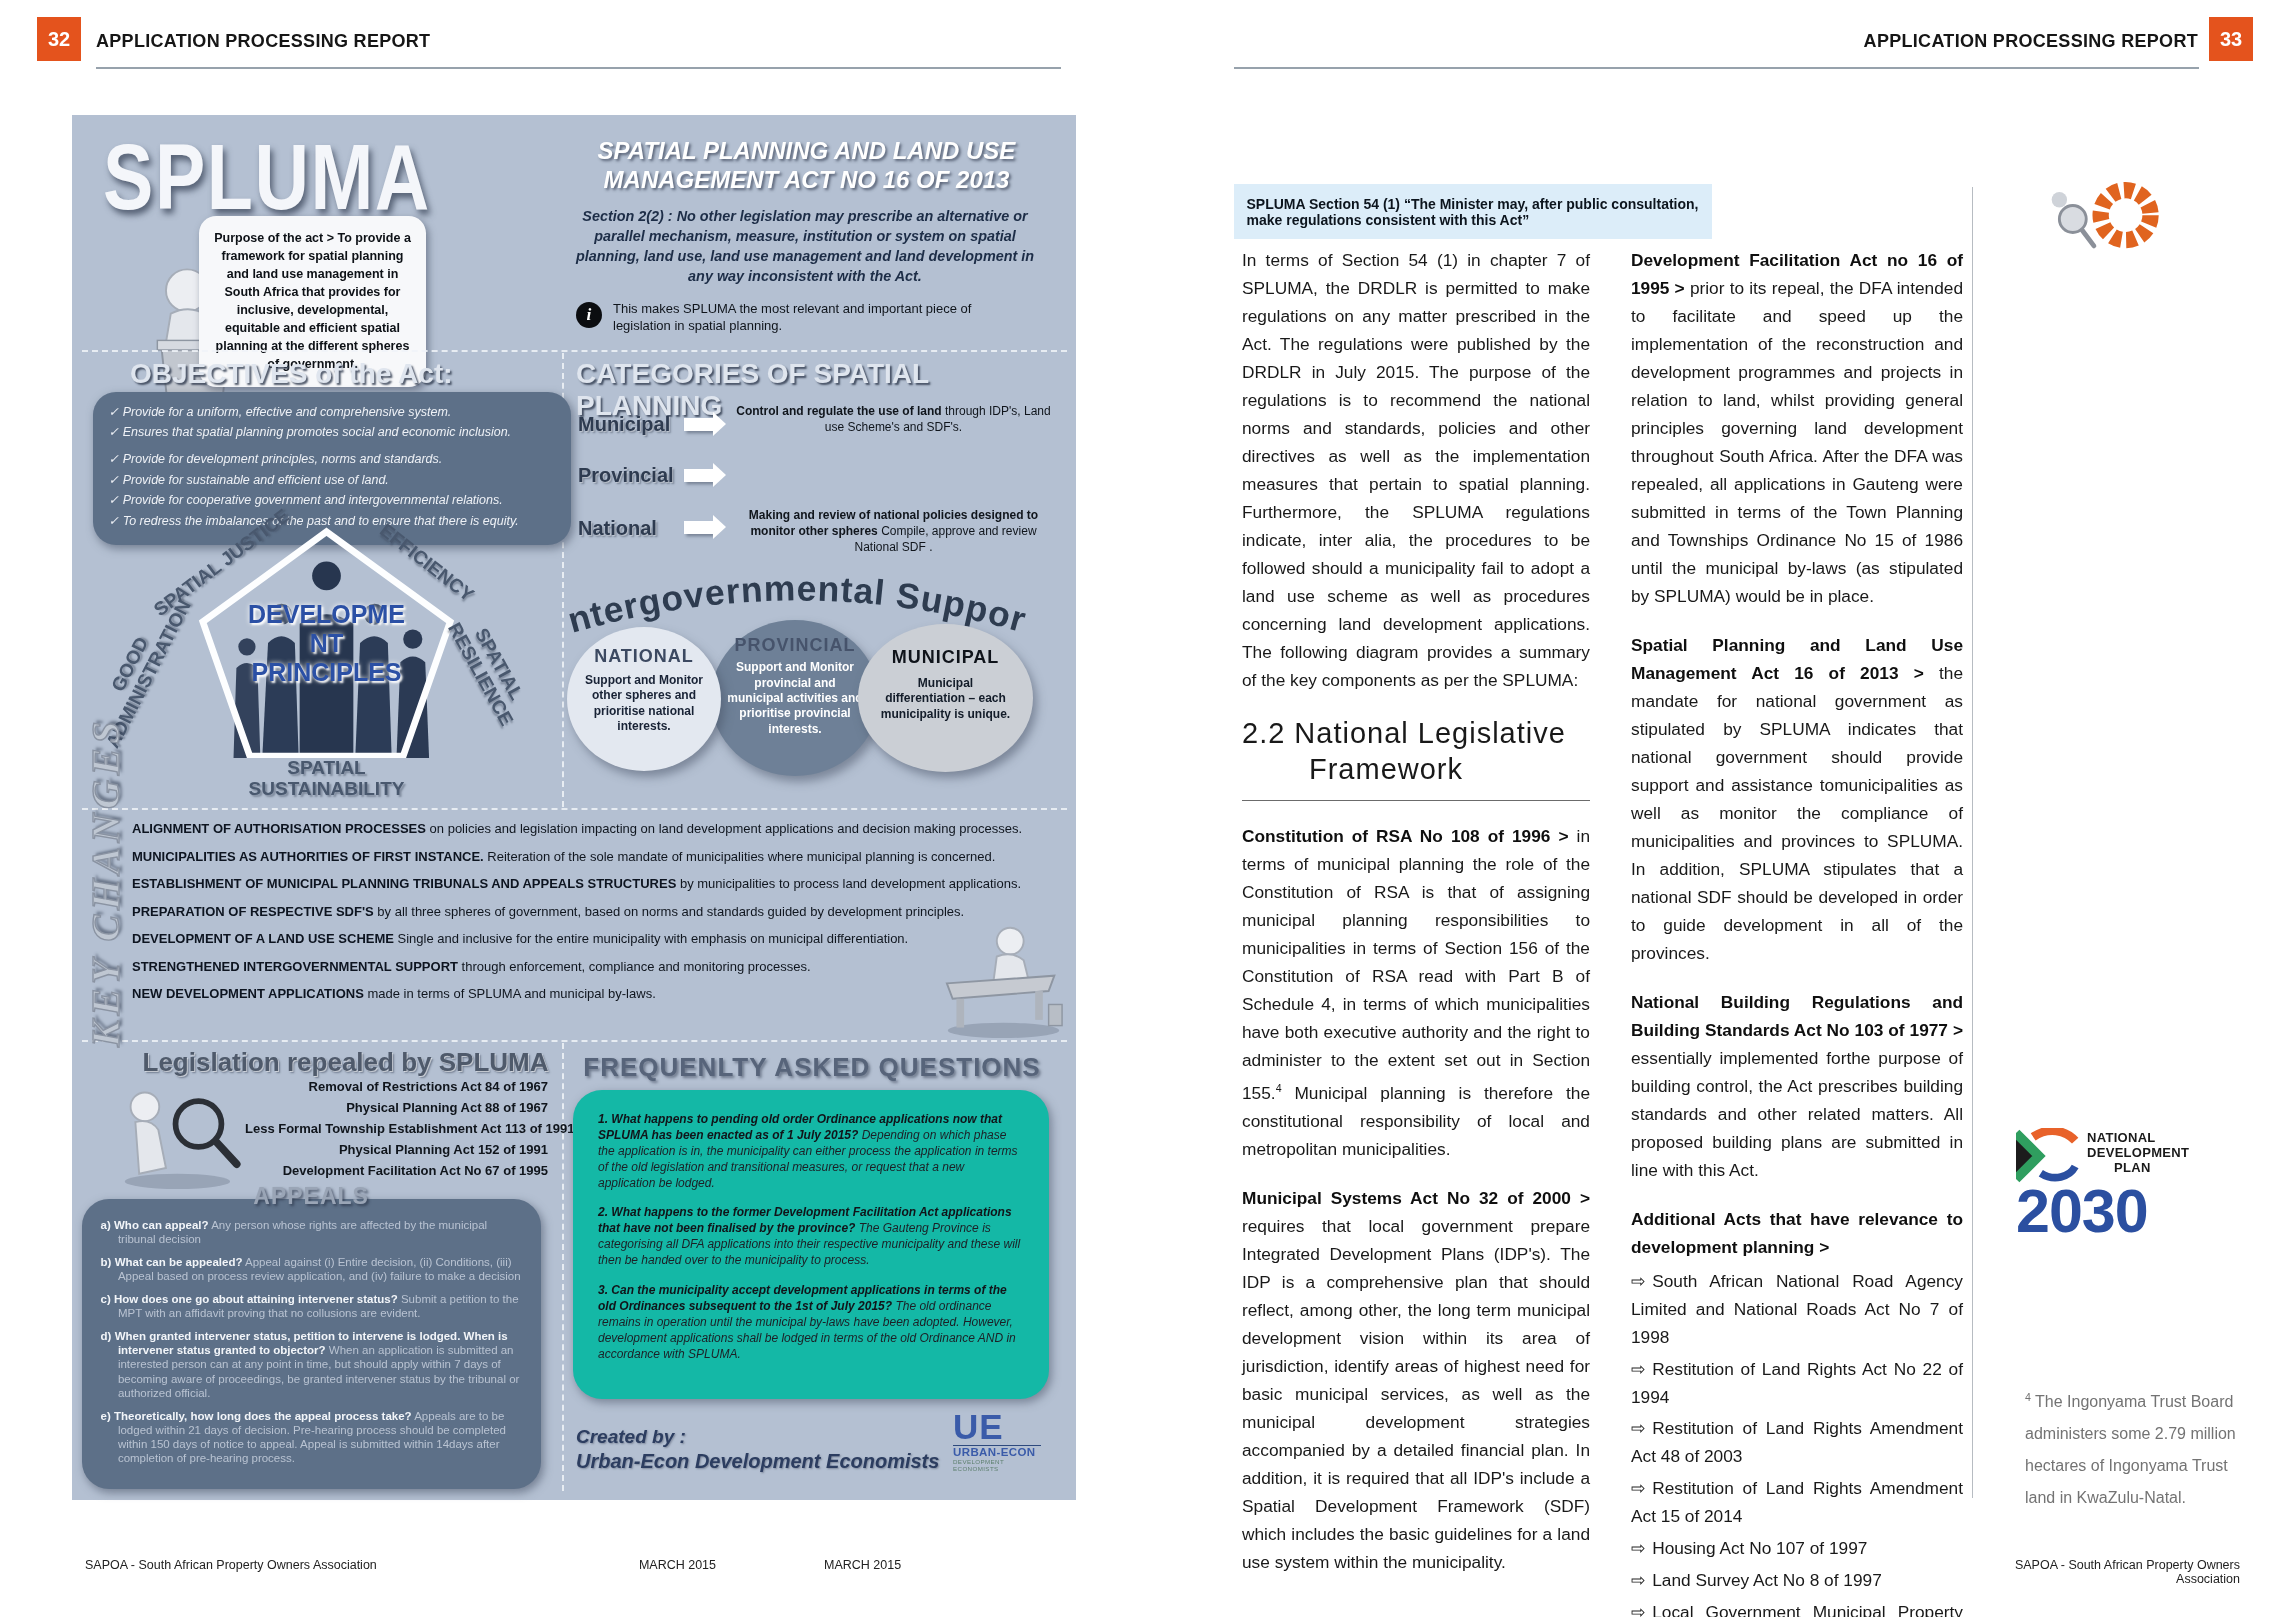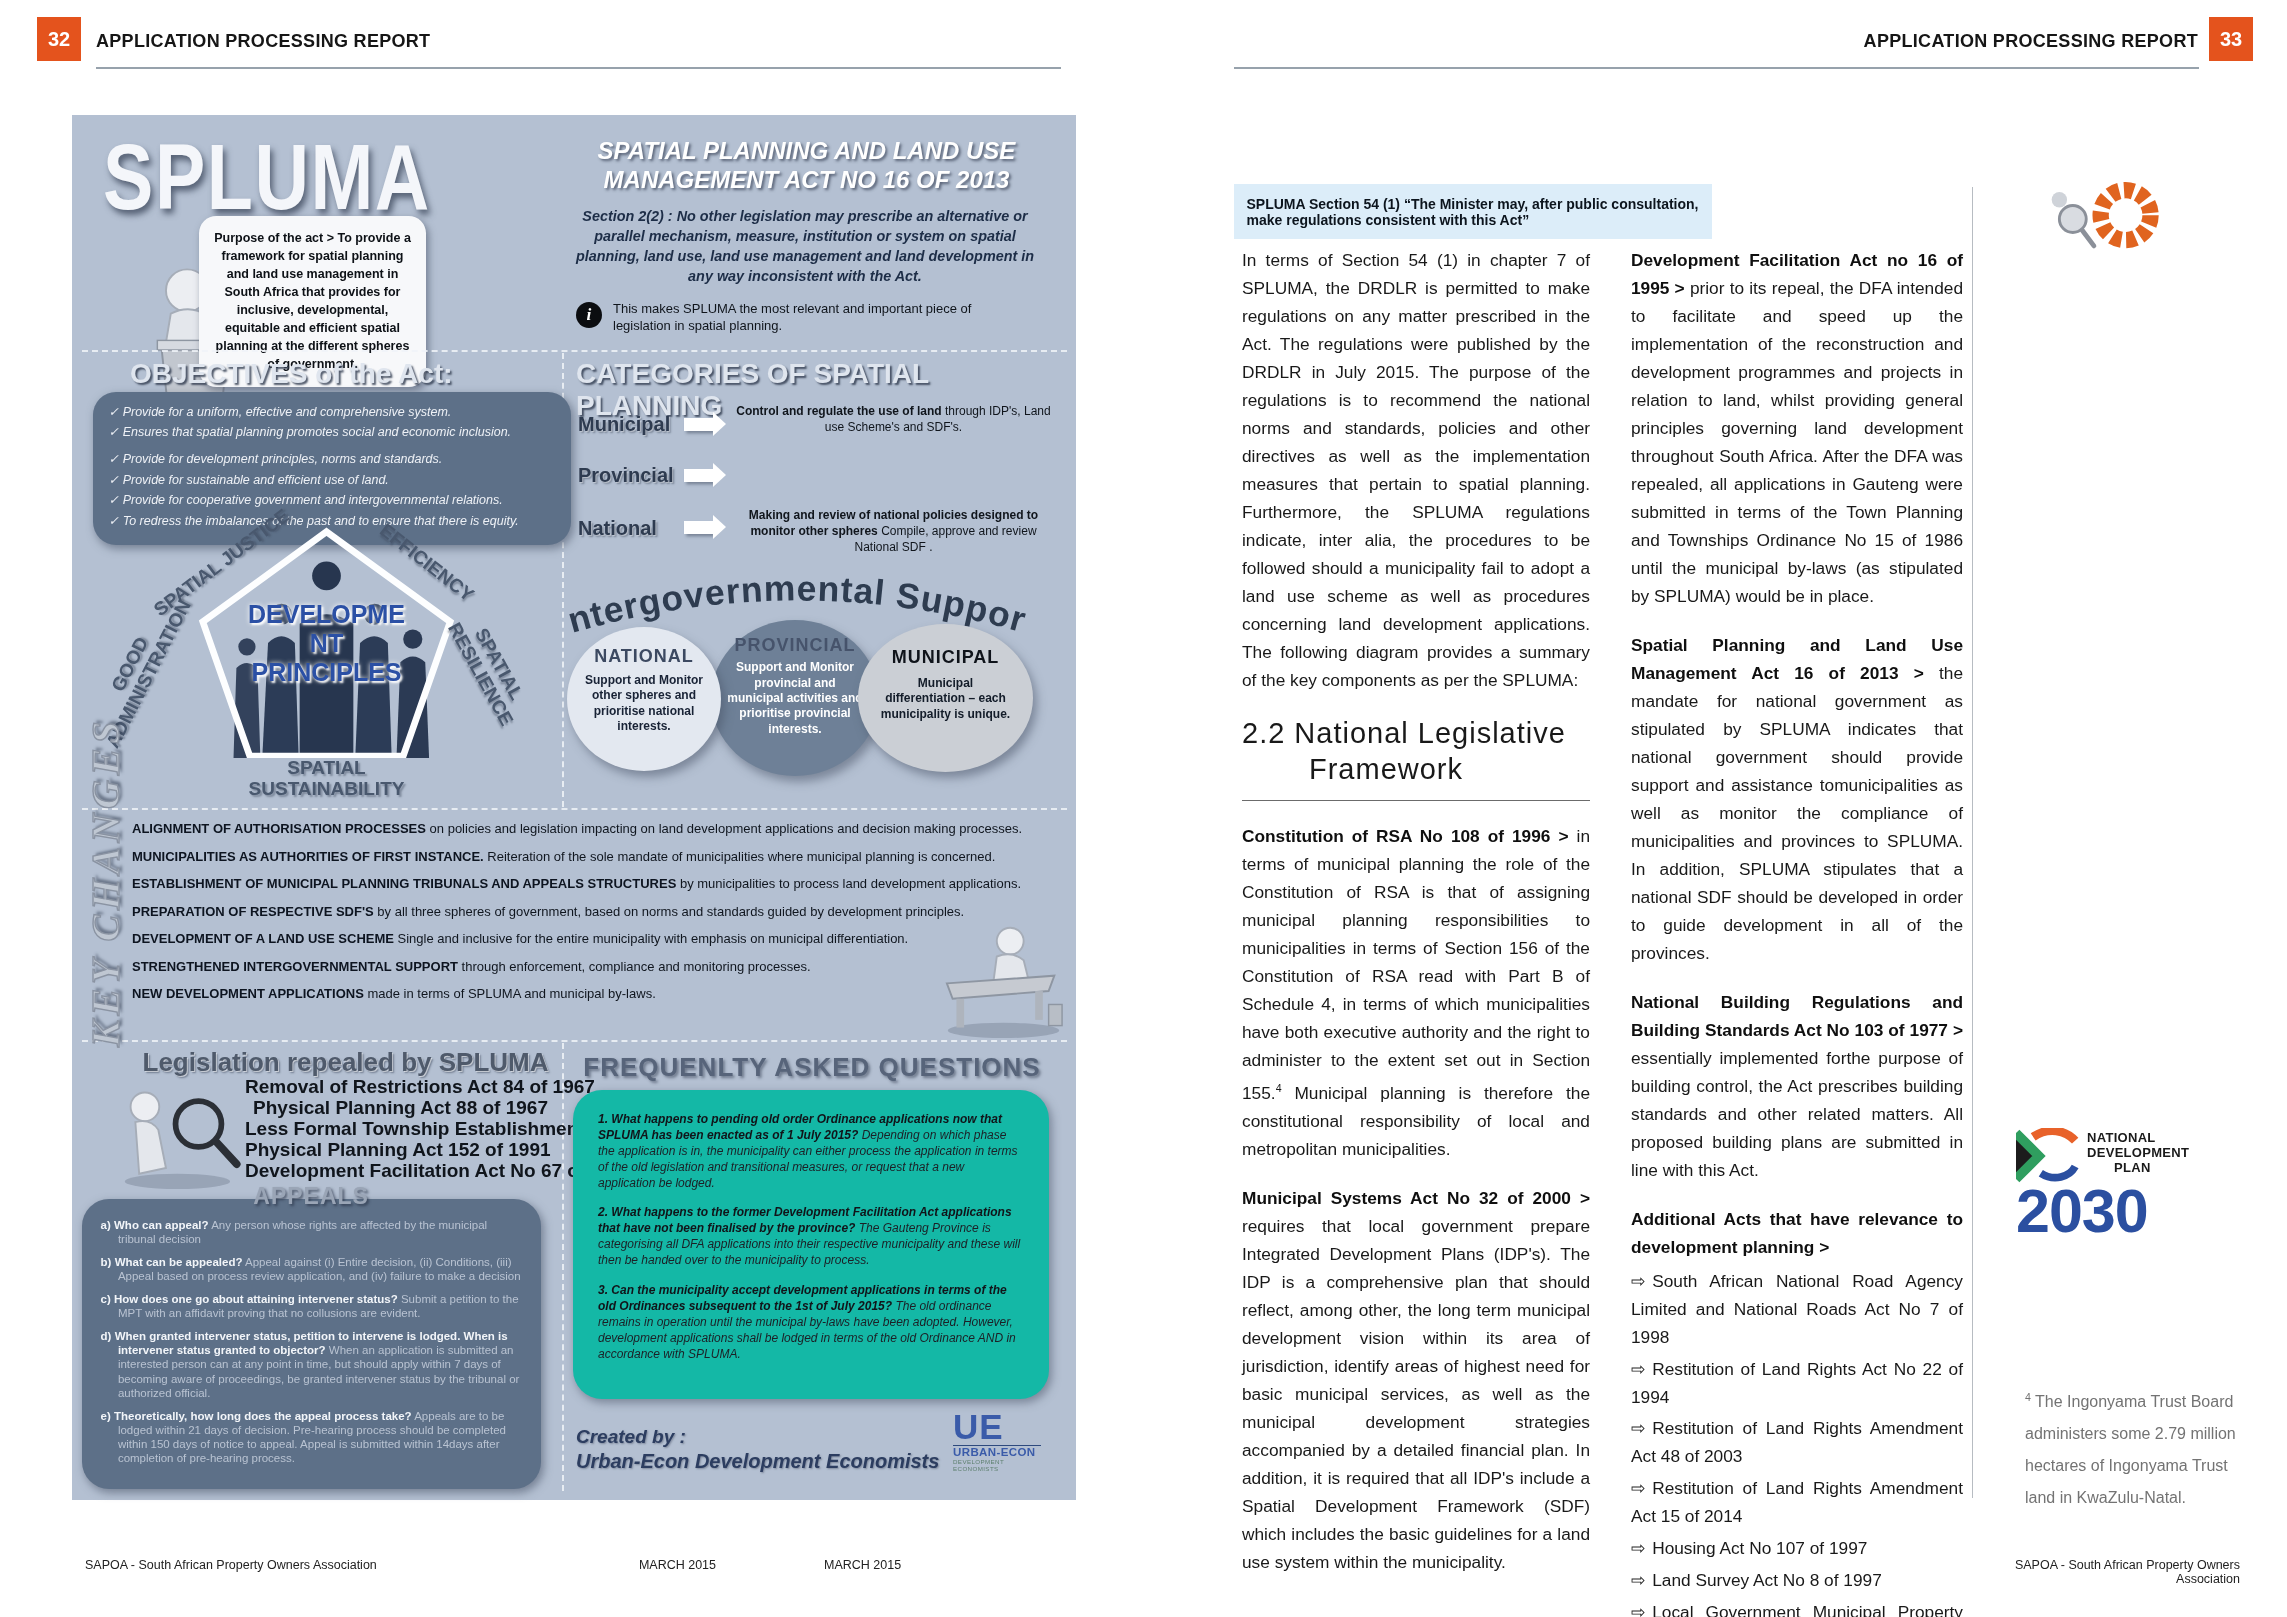--- a/index.html
+++ b/index.html
@@ -44,21 +44,21 @@
     text-shadow:0 0 4.8px rgba(255,255,255,.95),1.9px 1.9px 1.9px rgba(255,255,255,.9);}
   .ellipse{border-radius:50%;text-align:center;box-shadow:3.8px 5.8px 9.6px rgba(70,80,100,.5);}
   .ell-title{font-size:18px;font-weight:700;letter-spacing:1px;}
   .ell-body{font-size:12px;line-height:15.4px;font-weight:700;}
   .kc-vert{font-family:"Liberation Serif",serif;font-style:italic;font-weight:700;font-size:40px;
     color:#bfc7d2;-webkit-text-stroke:1.4px #8a93a2;letter-spacing:4.8px;white-space:nowrap;
     text-shadow:2.9px 2.9px 2.9px rgba(50,60,80,.55);text-align:center;}
   .kc-item{font-size:13px;color:#10161f;margin-bottom:12.5px;white-space:nowrap;}
   .kc-item b{color:#0d1420;}
   .h-dark{font-weight:700;color:#4f5a6b;text-shadow:1px 1px 0 rgba(255,255,255,.55),1.9px 1.9px 1.9px rgba(50,60,80,.5);}
-  .rep-item{font-size:19px;font-weight:600;color:#10151c;line-height:21px;white-space:nowrap;}
+  .rep-item{font-size:13px;font-weight:600;color:#10151c;line-height:21px;white-space:nowrap;}
   .ap-head{font-size:23px;font-weight:700;color:#9aa5b6;letter-spacing:1px;text-align:center;
     text-shadow:1.9px 1.9px 2.9px rgba(40,50,70,.7);}
   .ap-item{font-size:11.5px;line-height:14.2px;margin-bottom:8.6px;color:#b9c3d2;
     padding-left:17.3px;text-indent:-17.3px;}
   .ap-item b{color:#f2f5f9;}
   .faq-head{font-size:26px;font-weight:700;color:#57647a;letter-spacing:1px;text-align:center;
     text-shadow:1.9px 1.9px 2.9px rgba(40,50,70,.5);}
   .faq-box{background:#14b8a6;border-radius:29px;box-shadow:2.9px 3.8px 8.6px rgba(70,80,100,.5);}
   .faq-item{font-style:italic;font-size:12px;line-height:16px;margin-bottom:13.4px;color:#1c2026;}
   .faq-item b{font-weight:800;color:#111419;}

